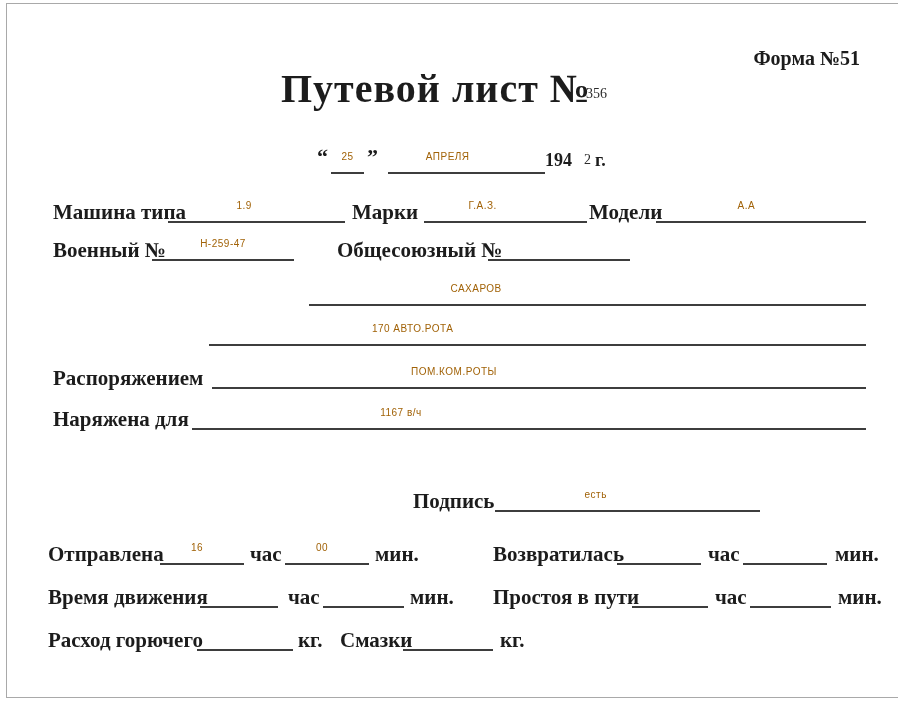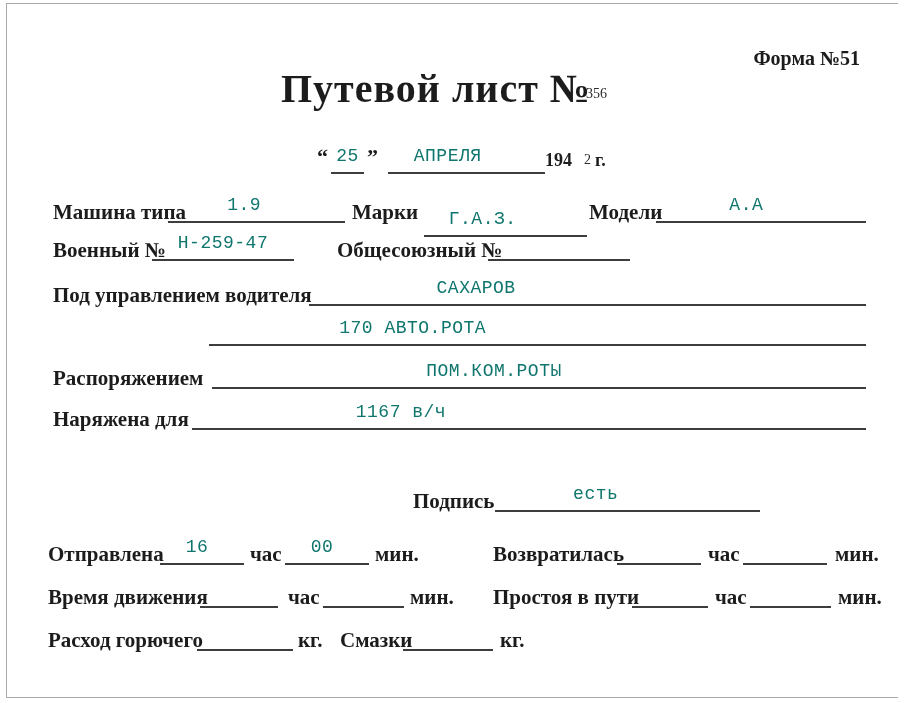--- a/index.html
+++ b/index.html
@@ -20,23 +20,23 @@
     font-weight:bold;font-size:21px;line-height:22px;
     white-space:nowrap;color:#1c1c1c;
   }
   .blank{
     position:absolute;height:0;
     border-bottom:2px solid #3d3d3d;
   }
   .val{
     position:absolute;bottom:9px;left:50%;
     transform:translateX(-50%);
-    font-family:Liberation Mono, monospace;
-    font-weight:normal;font-size:18px;line-height:13px;
-    color:#0f766e;white-space:nowrap;letter-spacing:0.5px;
+    font-family:Liberation Sans, sans-serif;
+    font-weight:normal;font-size:10px;line-height:13px;
+    color:#a16207;white-space:nowrap;letter-spacing:0.5px;
   }
   .sans-sm{
     position:absolute;
     font-family:Liberation Serif, serif;
     font-size:14px;line-height:14px;color:#2b2b2b;white-space:nowrap;
   }
   .title{
     position:absolute;left:281px;top:68px;
     font-weight:bold;font-size:40px;line-height:42px;letter-spacing:1px;
     white-space:nowrap;
@@ -74,49 +74,48 @@
   </div>
   <div class="yr" style="left:545px;">194</div>
   <div class="sans-sm" style="left:584px;top:153px;">2</div>
   <div class="yr" style="left:595px;">г.</div>
 
   <div class="lbl" style="left:53px;top:201px;text-align:right;">Машина типа</div>
   <div class="blank" style="left:168px;top:221px;width:177px;">
     <span class="val" style="left:43%;">1.9</span>
   </div>
   <div class="lbl" style="left:352px;top:201px;">Марки</div>
-  <div class="blank" style="left:424px;top:235px;width:163px;">
+  <div class="blank" style="left:424px;top:221px;width:163px;">
     <span class="val" style="left:36%;">Г.А.З.</span>
   </div>
   <div class="lbl" style="left:589px;top:201px;">Модели</div>
   <div class="blank" style="left:656px;top:221px;width:210px;">
     <span class="val" style="left:43%;">А.А</span>
   </div>
 
   <div class="lbl" style="left:53px;top:239px;">Военный №</div>
   <div class="blank" style="left:152px;top:259px;width:142px;">
     <span class="val">Н-259-47</span>
   </div>
   <div class="lbl" style="left:337px;top:239px;">Общесоюзный №</div>
   <div class="blank" style="left:488px;top:259px;width:142px;">
     <span class="val"></span>
   </div>
 
-  <div class="lbl" style="left:53px;top:284px;">Под управлением водителя</div>
   <div class="blank" style="left:309px;top:304px;width:557px;">
     <span class="val" style="left:30%;">САХАРОВ</span>
   </div>
 
   <div class="blank" style="left:209px;top:344px;width:657px;">
     <span class="val" style="left:31%;">170 АВТО.РОТА</span>
   </div>
 
   <div class="lbl" style="left:53px;top:367px;">Распоряжением</div>
   <div class="blank" style="left:212px;top:387px;width:654px;">
-    <span class="val" style="left:37%;margin-left:40px;">ПОМ.КОМ.РОТЫ</span>
+    <span class="val" style="left:37%;">ПОМ.КОМ.РОТЫ</span>
   </div>
 
   <div class="lbl" style="left:53px;top:408px;">Наряжена для</div>
   <div class="blank" style="left:192px;top:428px;width:674px;">
     <span class="val" style="left:31%;">1167 в/ч</span>
   </div>
 
   <div class="lbl" style="left:413px;top:490px;">Подпись</div>
   <div class="blank" style="left:495px;top:510px;width:265px;">
     <span class="val" style="left:38%;">есть</span>

